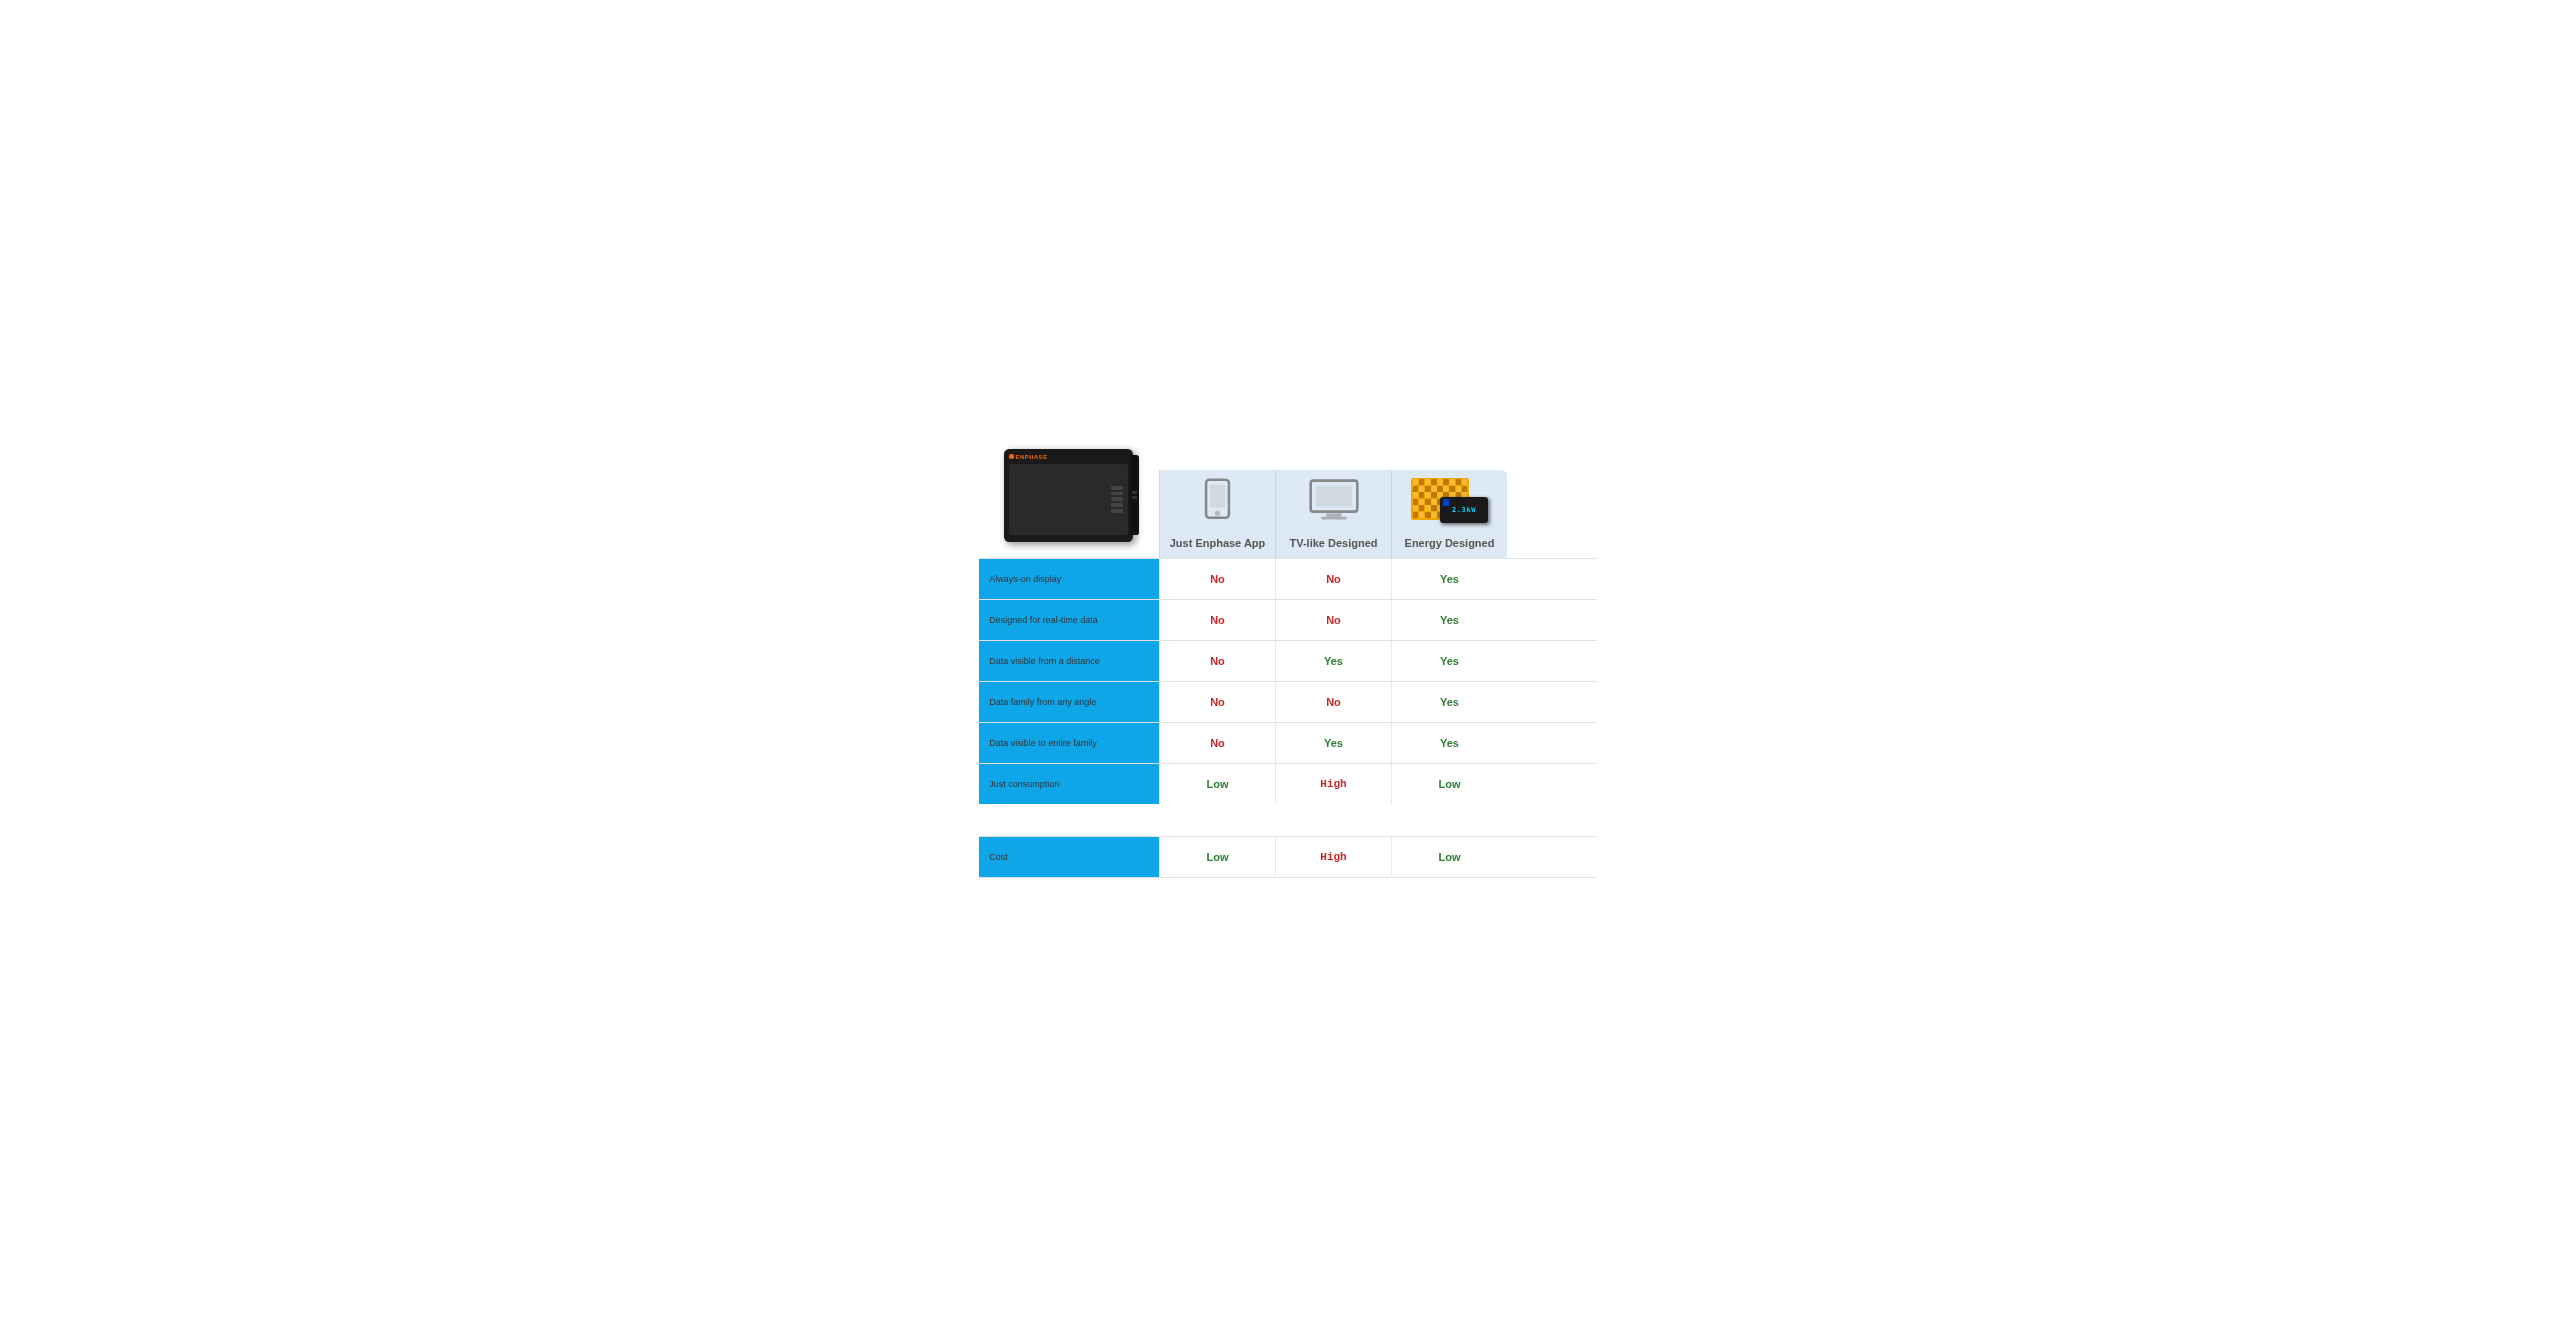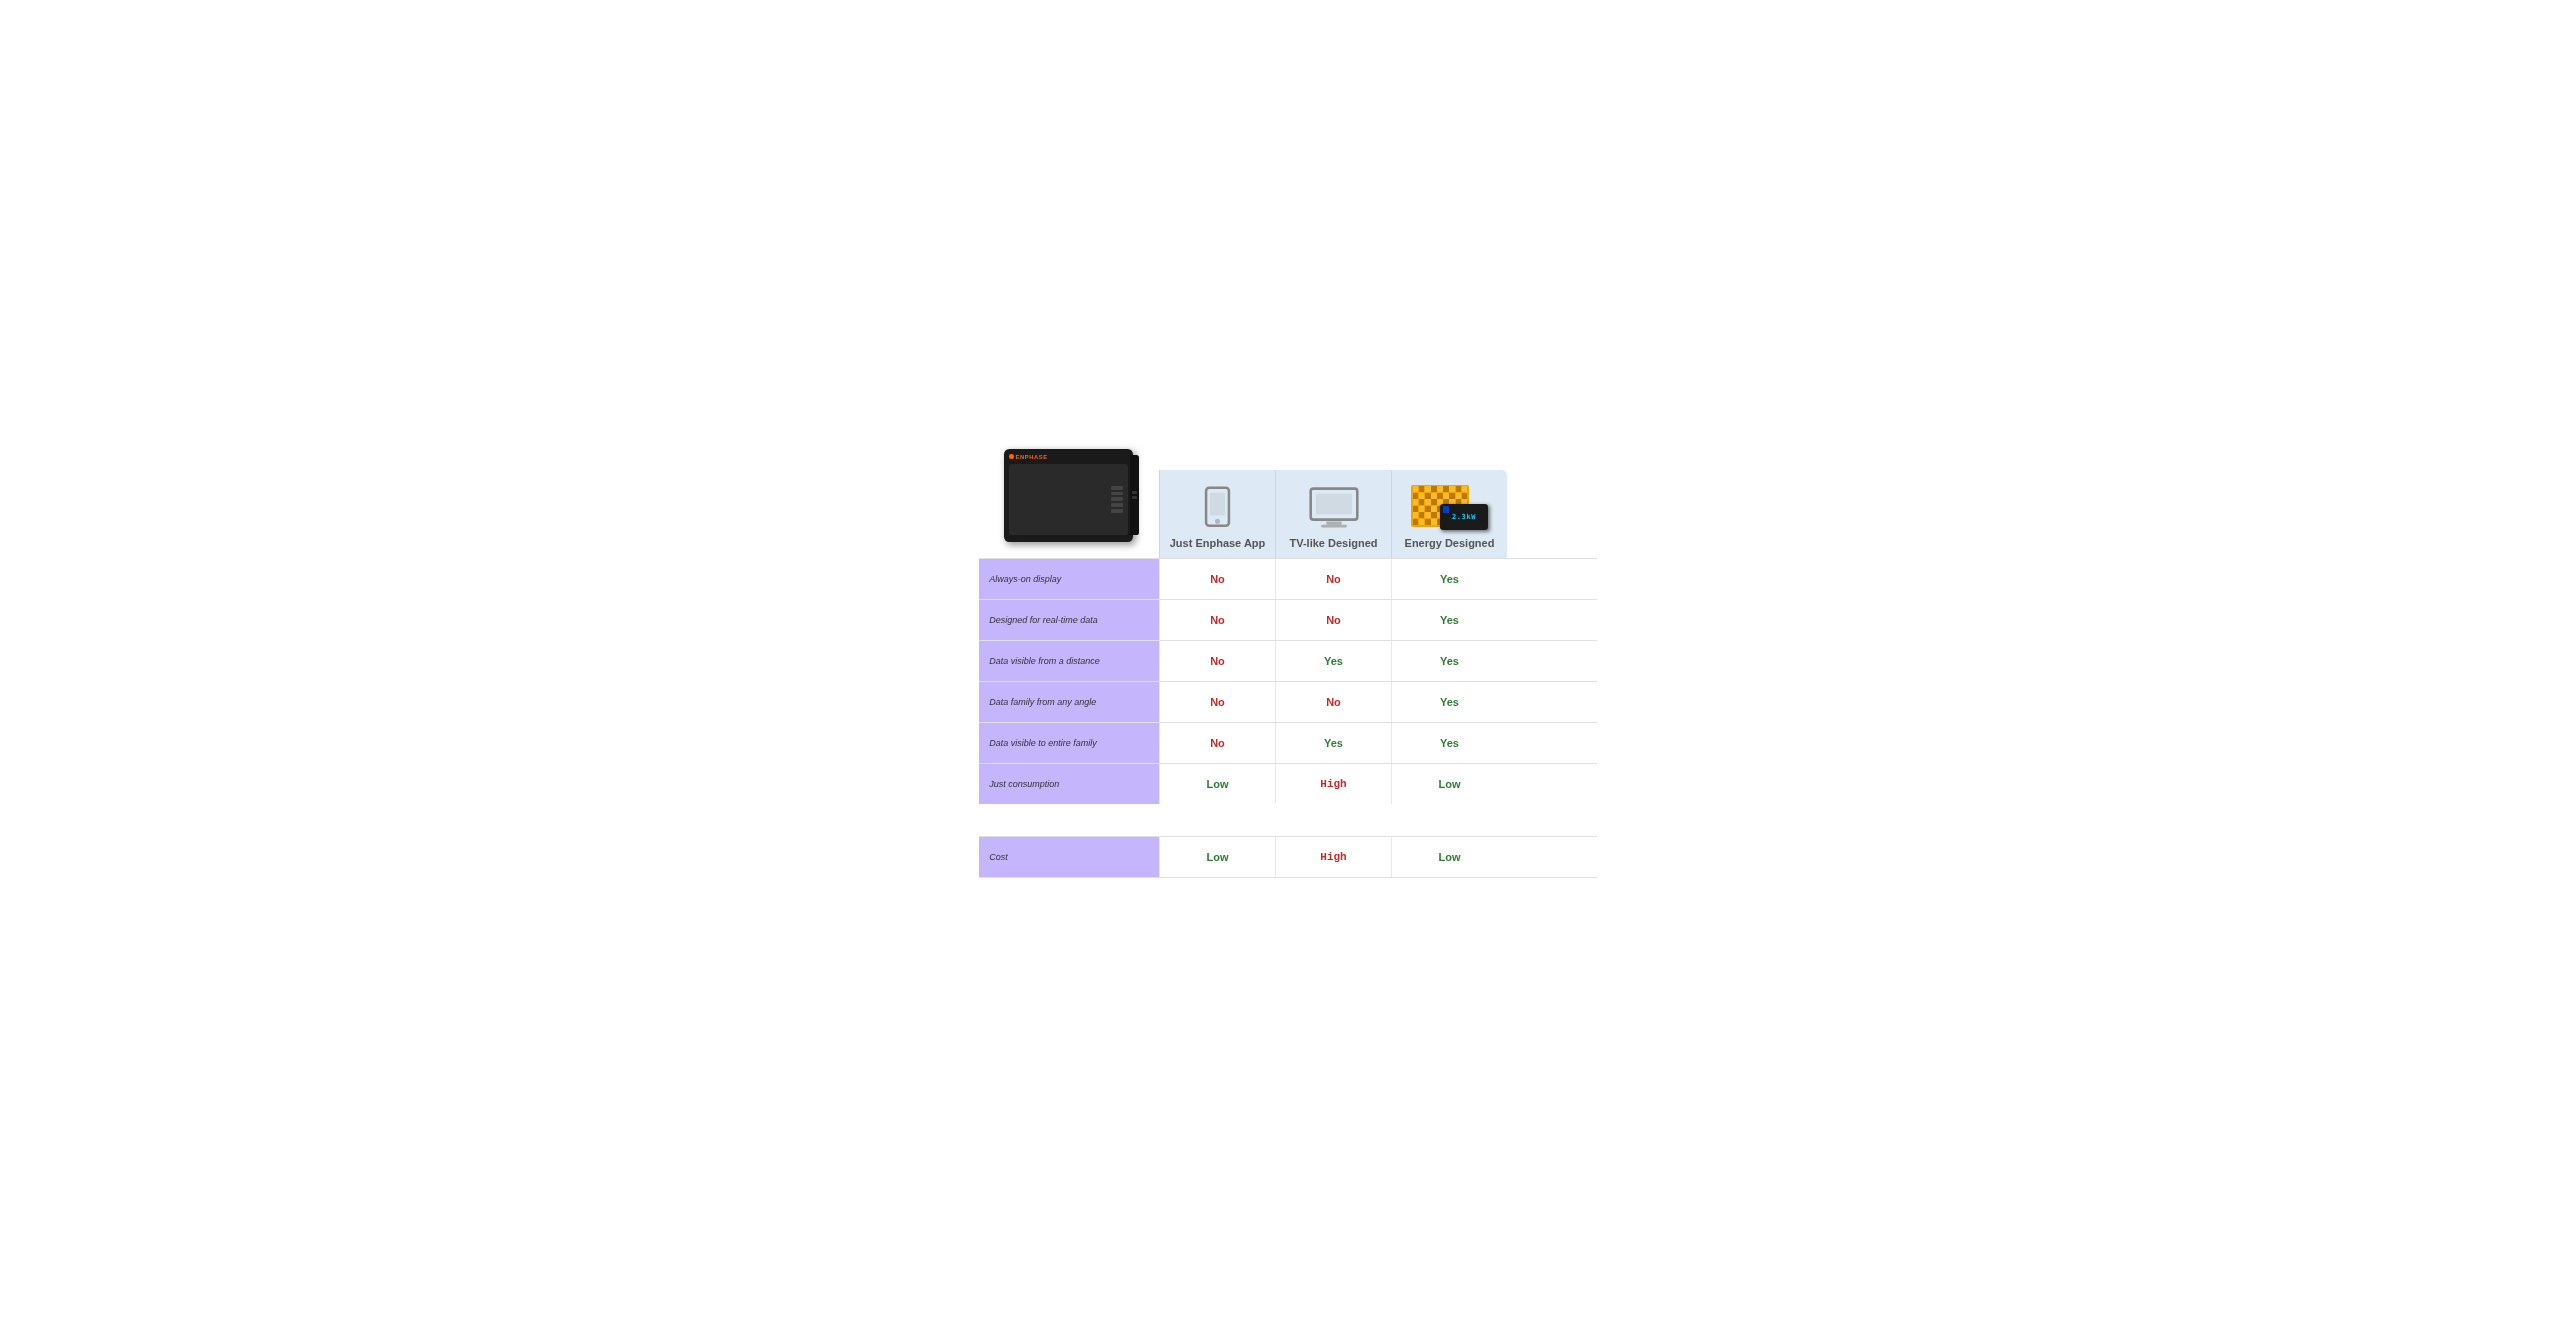--- a/index.html
+++ b/index.html
@@ -135,21 +135,21 @@
     .header-col:first-of-type {
       border-radius: 5.2px 0 0 0;
     }
 
     .header-col:last-of-type {
       border-radius: 0 5.2px 0 0;
     }
 
     .col-icon {
       display: flex;
-      align-items: flex-end;
+      align-items: flex-start;
       justify-content: center;
       height: 52px;
       margin-bottom: 6.4px;
     }
 
     .col-label {
       font-size: 11px;
       font-weight: 600;
       color: #555;
       line-height: 1.3;
@@ -169,24 +169,23 @@
 
     .data-row:last-child {
       border-bottom: 0.6px solid #e0e0e0;
       margin-top: 32px;
     }
 
     .row-label {
       padding: 14px 10.3px;
       font-size: 9px;
       color: #333;
-      background: #c4b5fd;
-      display: flex;
-      align-items: center;
-      font-style: italic;
+      background: #0ea5e9;
+      display: flex;
+      align-items: center;
     }
 
     .row-value {
       padding: 14px 5.2px;
       text-align: center;
       font-size: 11px;
       font-weight: 600;
       display: flex;
       align-items: center;
       justify-content: center;

